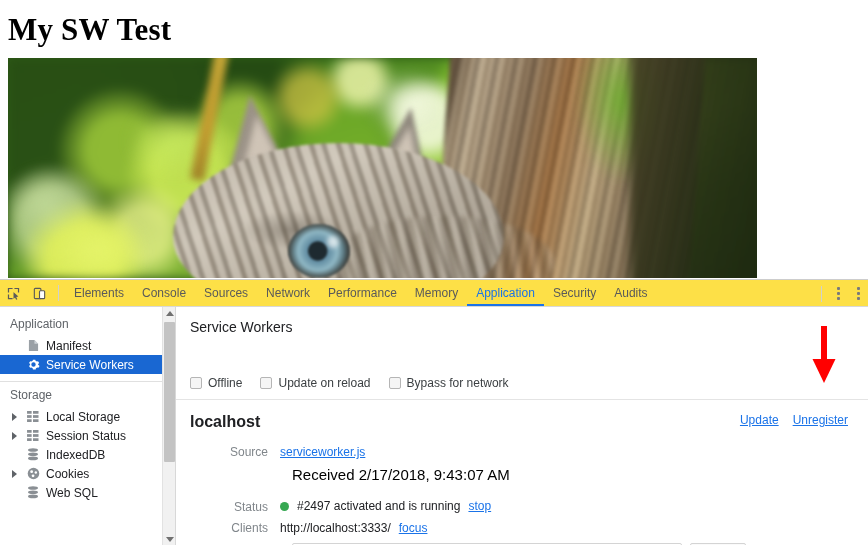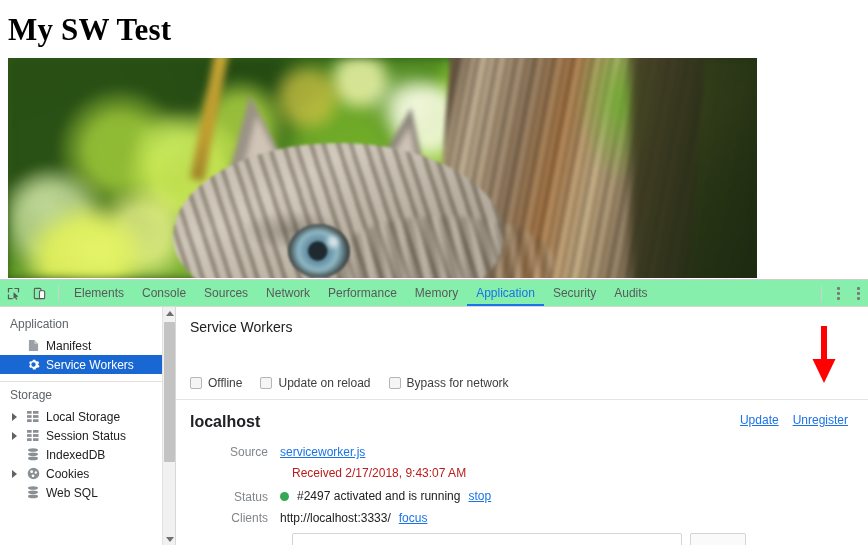--- a/index.html
+++ b/index.html
@@ -202,21 +202,21 @@
     border-top: 1px solid #cdcdcd;
     font-size: 12px;
     color: #303942;
   }
   #dt-toolbar {
     position: relative;
     height: 27px;
     display: flex;
     align-items: center;
     border-bottom: 1px solid #d8d8d8;
-    background: #86efac;
+    background: #fde047;
   }
   .tb-icon {
     width: 26px; height: 26px;
     display: flex; align-items: center; justify-content: center;
     color: #5a5a5a;
   }
   .tb-sep {
     width: 1px; height: 16px; background: #d0d0d0; margin: 0 6px;
   }
   .dt-tab {
@@ -345,21 +345,21 @@
     font-size: 12px;
   }
   .sw-label {
     width: 90px;
     min-width: 90px;
     text-align: right;
     padding-right: 12px;
     color: #80868b;
   }
   .sw-value { color: #202124; display: flex; align-items: center; gap: 8px; flex-wrap: wrap; }
-  .sw-sub { margin-left: 102px; color: #b91c1c; font-size: 12px; margin-bottom: 9px; }
+  .sw-sub { margin-left: 102px; color: #000000; font-size: 15px; margin-bottom: 16px; }
   .status-dot {
     width: 9px; height: 9px; border-radius: 50%;
     background: #36a852; display: inline-block;
   }
   .push-row { margin-left: 102px; margin-top: 8px; display: flex; gap: 8px; }
   .push-input {
     width: 390px; height: 19px;
     border: 1px solid #d4d4d4;
     border-radius: 2px;
     background: #fff;

